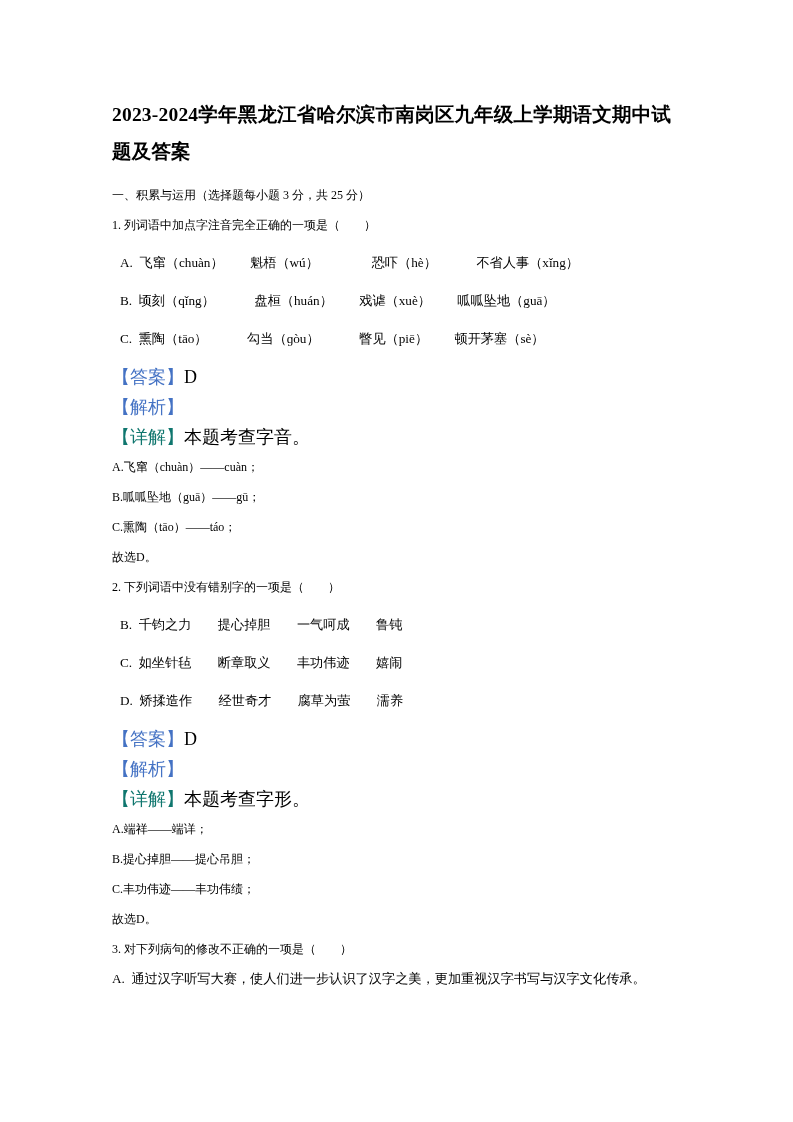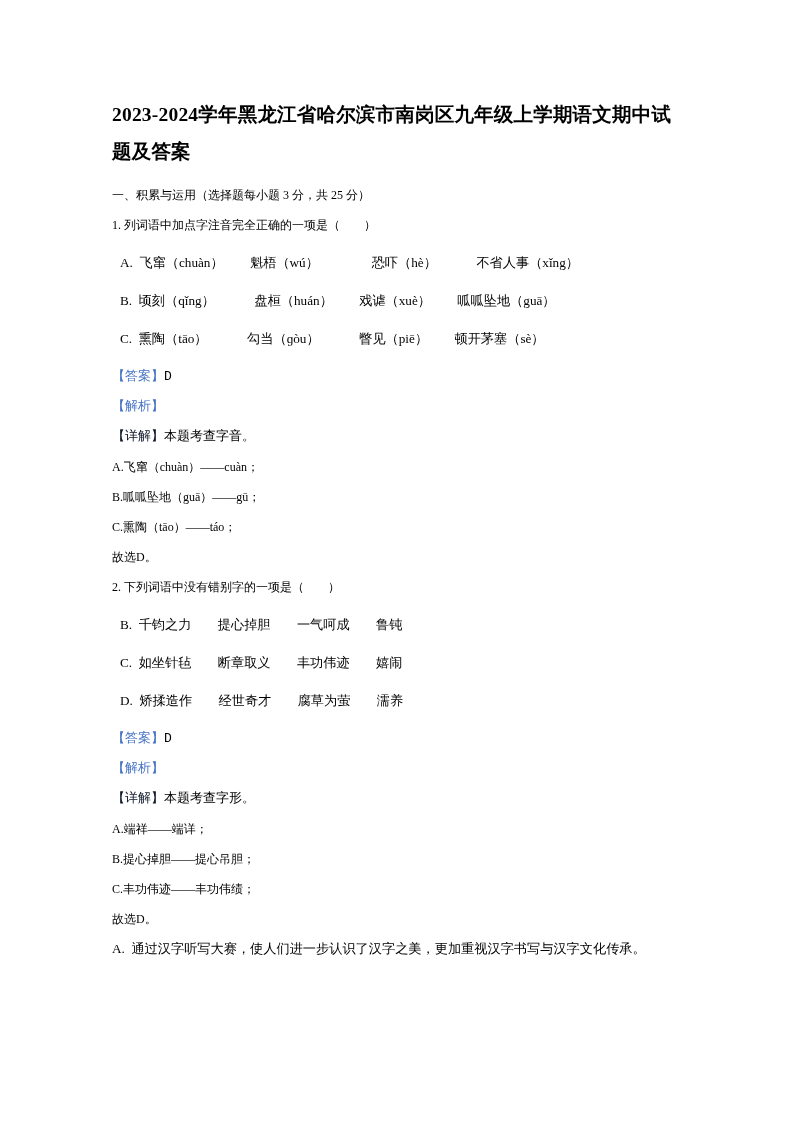--- a/index.html
+++ b/index.html
@@ -38,31 +38,30 @@
     white-space: pre-wrap;
   }
   .opt {
     font-size: 13.2px;
     line-height: 30px;
     margin: 8px;
     color: #000;
     white-space: pre;
   }
   .answer-line {
-    font-size: 13px;
+    font-size: 18px;
     line-height: 30px;
     margin: 0;
     color: #000;
-    font-family: Liberation Mono, monospace;
   }
   .tag {
     color: #4472c4;
   }
   .block { margin-bottom: 0; }
-  .detail-label { color: #0f172a; }
+  .detail-label { color: #0f766e; }
   .long-line {
     font-size: 13.2px;
     line-height: 30px;
     white-space: pre-wrap;
   }
 </style>
 </head>
 <body>
 
 <div class="page">
@@ -93,16 +92,17 @@
     <div class="answer-line"><span class="tag">【答案】</span><span>D</span></div>
     <div class="answer-line"><span class="tag">【解析】</span></div>
     <div class="answer-line"><span class="detail-label">【详解】</span><span>本题考查字形。</span></div>
     <div class="para">A.端祥——端详；</div>
     <div class="para">B.提心掉胆——提心吊胆；</div>
     <div class="para">C.丰功伟迹——丰功伟绩；</div>
     <div class="para">故选D。</div>
   </div>
 
   <div class="block">
+    <div class="para">3. 对下列病句的修改不正确的一项是（　　）</div>
     <div class="long-line">A.  通过汉字听写大赛，使人们进一步认识了汉字之美，更加重视汉字书写与汉字文化传承。</div>
   </div>
 
 </div>
 
 </body></html>

